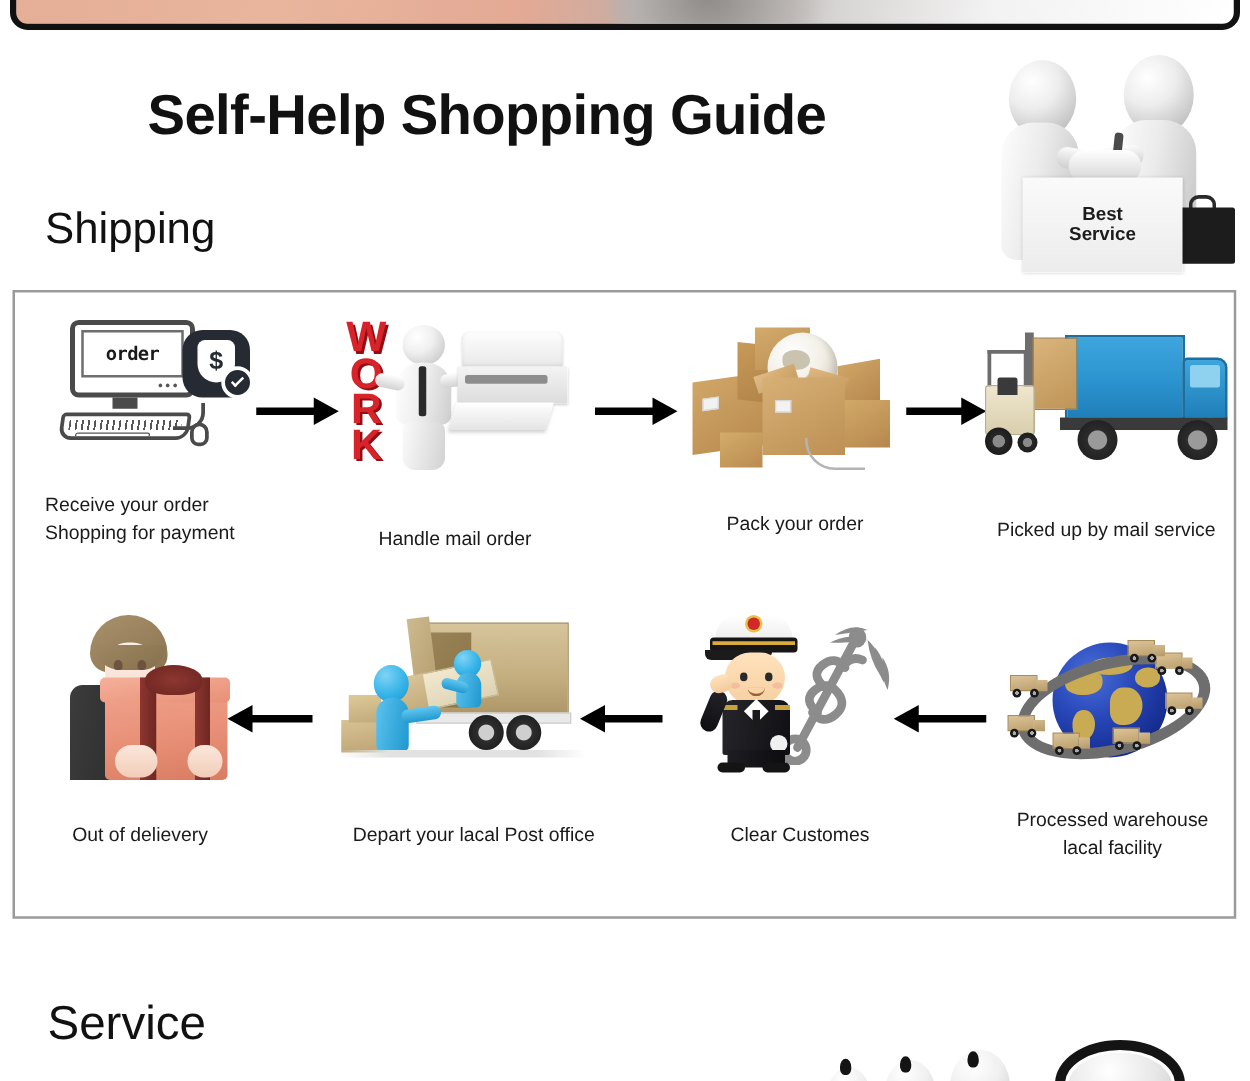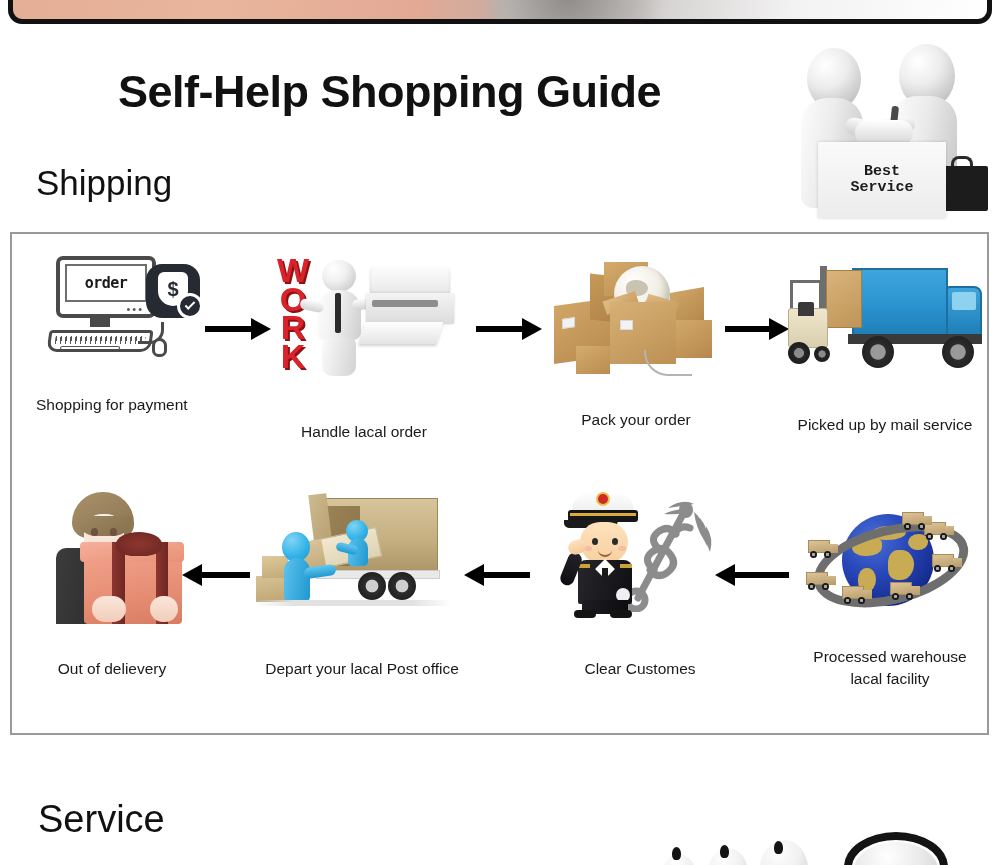--- a/index.html
+++ b/index.html
@@ -37,21 +37,21 @@
     position:absolute; left:36px; top:163px;
     font-size:35px; font-weight:normal; letter-spacing:0px;
   }
   .section-service{
     position:absolute; left:38px; top:798px;
     font-size:38px; font-weight:normal;
   }
 
   
   .best-service{
-    position:absolute; left:793px; top:42px; width:196px; height:176px;font-family:Liberation Mono, monospace;
+    position:absolute; left:793px; top:42px; width:196px; height:176px;
   }
   .bs-person{ position:absolute; }
   .bs-head{
     position:absolute; border-radius:50%;
     background:radial-gradient(circle at 34% 28%,#ffffff 0%,#ededed 38%,#c9c9c9 72%,#a9a9a9 100%);
   }
   .bs-body{
     position:absolute; border-radius:26px 26px 12px 12px;
     background:linear-gradient(100deg,#fdfdfd 0%,#ebebeb 45%,#c4c4c4 100%);
   }
@@ -656,20 +656,21 @@
       <div class="badge">
         <div class="badge-shield">
           <b>$</b>
         </div>
         <div class="badge-check">
             <i></i>
           </div>
       </div>
     </div>
     <div class="caption" style="left:0; top:148px; width:176px; text-align:left; padding-left:12px;">
+      <div>Receive your order</div>
       <div>Shopping for payment</div>
     </div>
   </div>
 
   <div class="arrow right" style="left:193px; top:84px; width:66px;">
     <div class="shaft" style="width:48px;"></div>
       <div class="head"></div>
   </div>
 
   <div class="cell" style="left:252px; top:12px; width:200px; height:230px;">
@@ -689,21 +690,21 @@
         <div class="w3d-arm-r"></div>
       </div>
       <div class="printer">
         <div class="printer-top"></div>
         <div class="printer-mid"></div>
         <div class="printer-slot"></div>
         <div class="printer-tray"></div>
       </div>
     </div>
     <div class="caption" style="left:0; top:175px; width:200px;">
-      <div>Handle lacal order</div>
+      <div>Handle mail order</div>
     </div>
   </div>
 
   <div class="arrow right" style="left:464px; top:84px; width:66px;">
     <div class="shaft" style="width:48px;"></div>
       <div class="head"></div>
   </div>
 
   <div class="cell" style="left:524px; top:12px; width:200px; height:230px;">
     <div class="art boxes" style="left:12px; top:8px;">
@@ -775,21 +776,21 @@
     <div class="caption" style="left:0; top:168px; width:210px;">
       <div>Picked up by mail service</div>
     </div>
   </div>
 
   <div class="arrow left" style="left:170px; top:330px; width:68px;">
     <div class="head"></div>
       <div class="shaft" style="left:18px; width:50px;"></div>
   </div>
 
-  <div class="cell" style="left:232px; top:252px; width:236px; height:240px;">
+  <div class="cell" style="left:249px; top:252px; width:236px; height:240px;">
     <div class="art po" style="left:10px; top:4px;">
       <div class="po-truck-body"></div>
       <div class="po-truck-open"></div>
       <div class="po-truck-door"></div>
       <div class="po-chassis"></div>
       <div class="po-light"></div>
       <div class="po-wheel p1"></div>
       <div class="po-wheel p2"></div>
       <div class="po-stack1"></div>
       <div class="po-stack2"></div>

